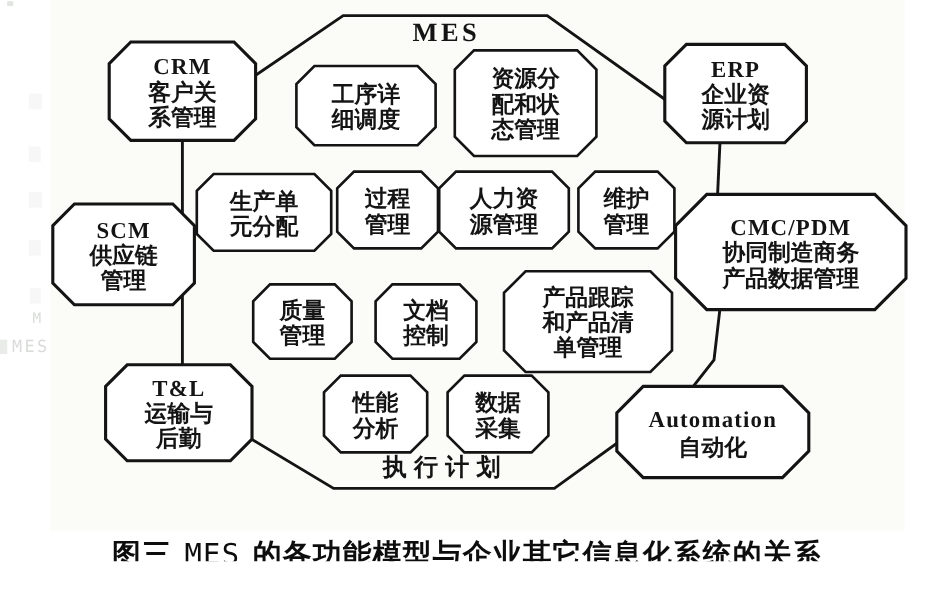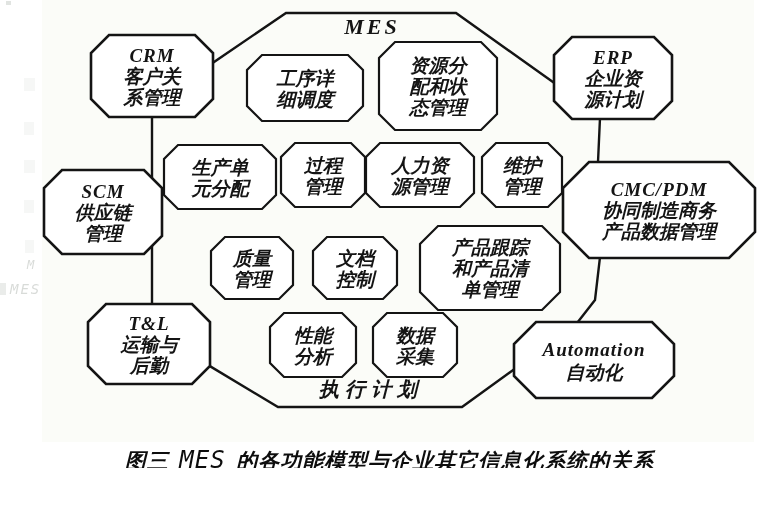--- a/index.html
+++ b/index.html
@@ -1,19 +1,18 @@
 <!DOCTYPE html>
 <html><head>
 <meta charset="utf-8">
 <style>
   html,body{margin:0;padding:0;background:#ffffff;}
   #stage{
     position:relative;width:779px;height:468px;background:#ffffff;overflow:hidden;
     font-family:"Liberation Sans","DejaVu Sans",sans-serif;
-    font-style:italic;
   }
   svg{position:absolute;left:0;top:0;}
   
   .bline{fill:none;stroke:#141414;stroke-width:2.4;stroke-linecap:square;stroke-linejoin:miter;}
   polygon.oct{fill:#ffffff;stroke:#141414;}
   polygon.outer{stroke-width:2.6;}
   polygon.inner{stroke-width:2.2;}
   
   text.cjk{font-family:"Liberation Sans","DejaVu Sans",sans-serif;font-weight:bold;
            font-size:19px;fill:#141414;text-anchor:middle;}
@@ -29,21 +28,21 @@
               font-family:"Liberation Sans","DejaVu Sans",sans-serif;}
   .ghost polygon{fill:none;stroke:#b8c0b8;stroke-width:2;}
   .ghost-mark{position:absolute;background:#aab2aa;opacity:0.10;}
   .ghost-mes{position:absolute;color:#b9beb9;opacity:0.55;
              font-family:"DejaVu Sans Mono","Liberation Mono",monospace;}
   
   #caption{
     position:absolute;left:0;top:446px;width:779px;text-align:center;
     color:#0d0d0d;white-space:nowrap;
   }
-  #caption .cjk-part{font-size:21px;font-weight:bold;letter-spacing:1px;
+  #caption .cjk-part{font-size:24px;font-weight:bold;letter-spacing:1px;
     font-family:"Liberation Sans","DejaVu Sans",sans-serif;}
   #caption .code-part{font-size:24px;font-weight:500;letter-spacing:1px;
     font-family:"DejaVu Sans Mono","Liberation Mono",monospace;padding:0 6px;}
 </style>
 </head>
 <body>
 
 <div id="stage">
 
   <svg width="779" height="508" viewBox="0 0 779 508">

